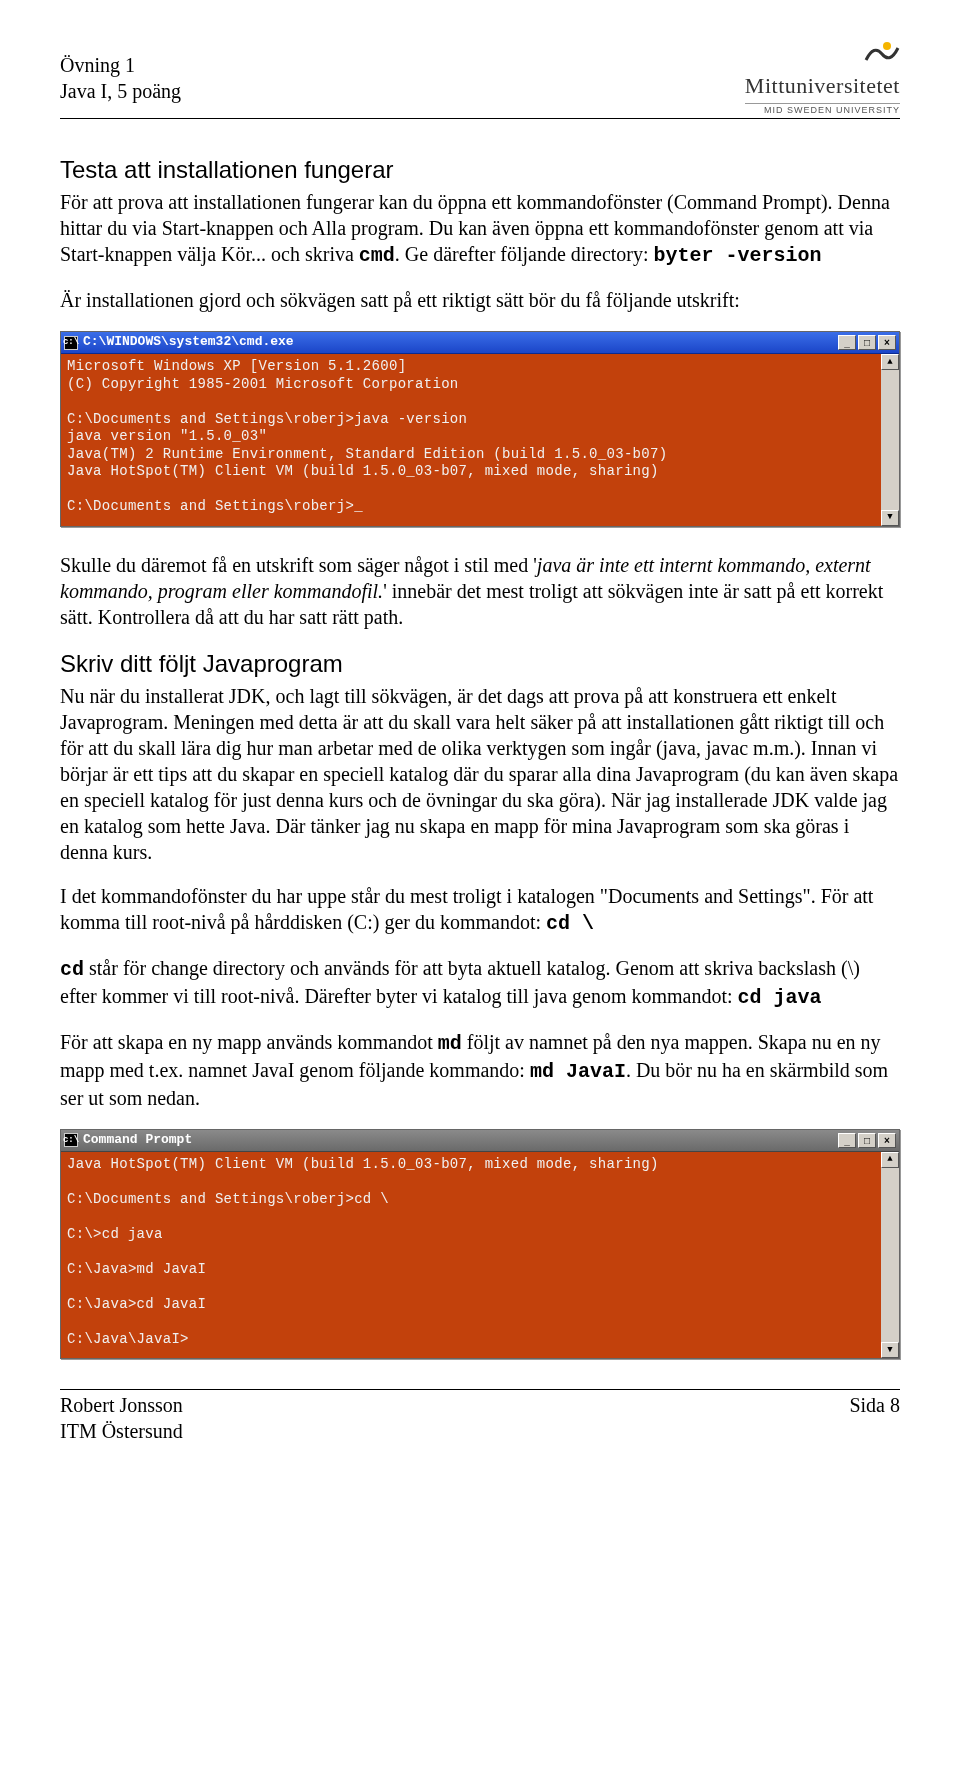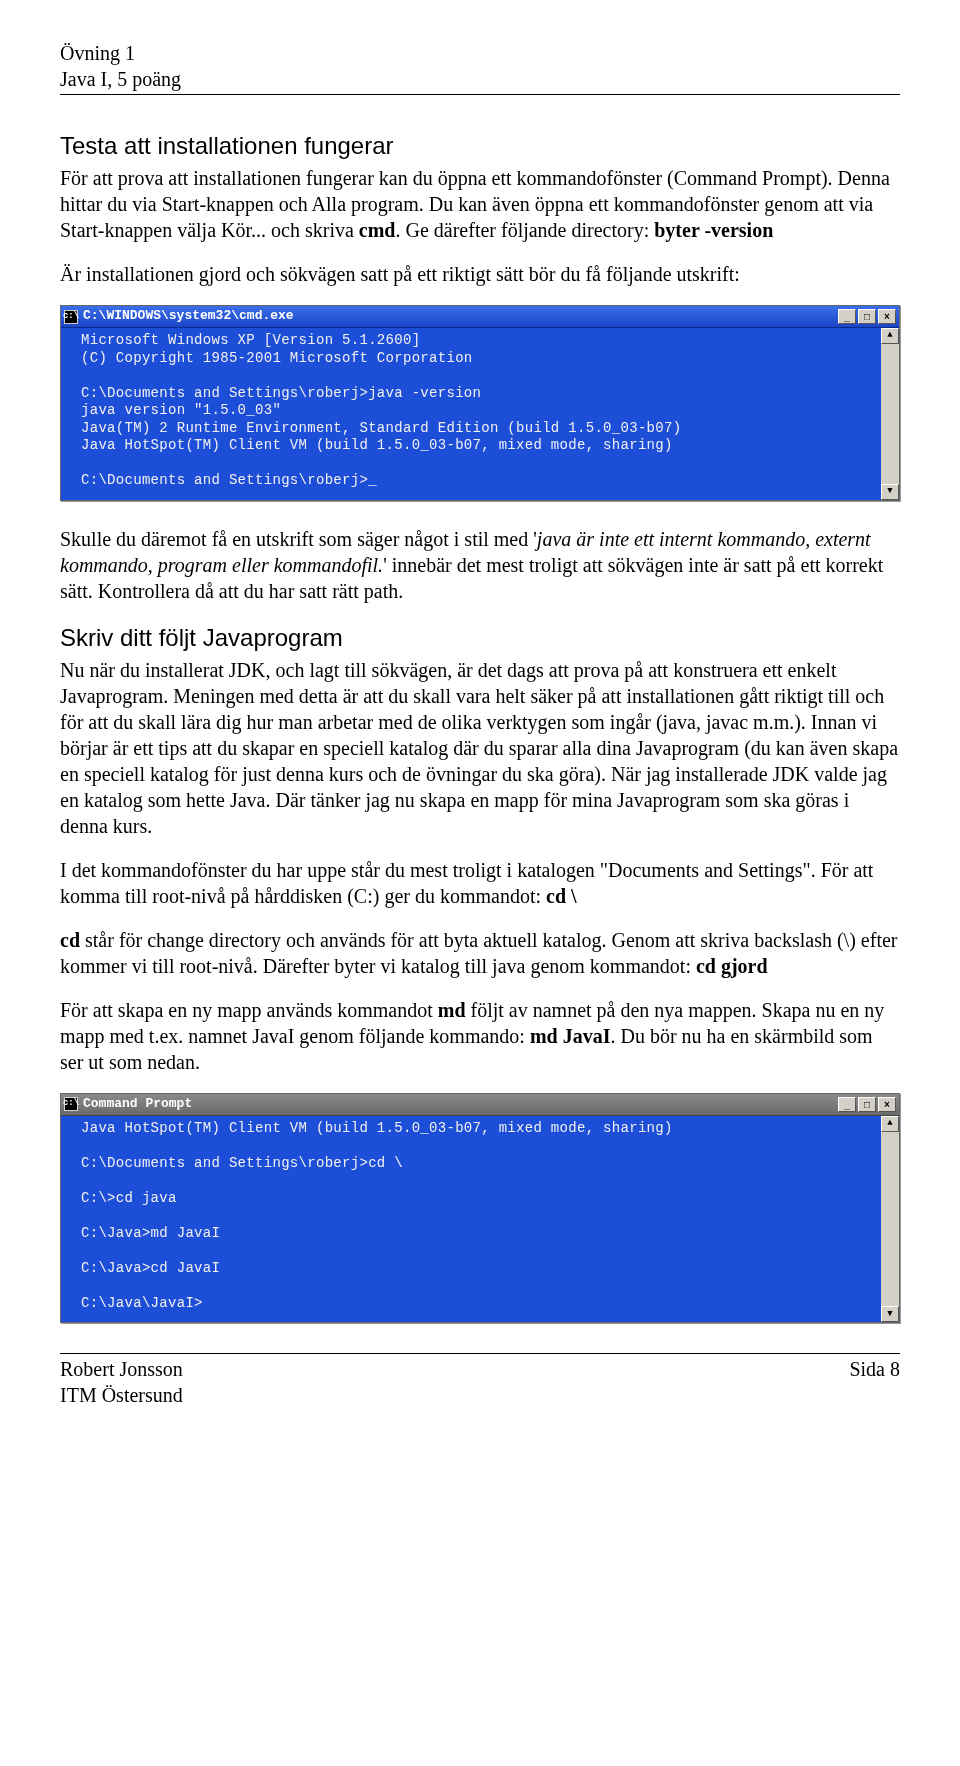--- a/index.html
+++ b/index.html
@@ -50,53 +50,63 @@
   }
   .cmd-title.gray {
     background: linear-gradient(#8a8a8a,#6a6a6a);
     border-bottom:1px solid #444;
   }
   .cmd-title-left { display:flex; align-items:center; gap:5px; }
   .cmd-icon { width:14px; height:14px; background:#000; border:1px solid #ccc; display:inline-flex; align-items:center; justify-content:center; font-size:9px; color:#fff;}
   .win-btns { display:flex; gap:2px; }
   .win-btn { width:18px; height:15px; background:#d4d0c8; border:1px solid #fff; border-right-color:#555; border-bottom-color:#555; display:flex; align-items:center; justify-content:center; font-size:10px; font-family:Arial; font-weight:bold; color:#000;}
   .cmd-body {
-    background: #1d4ed8;
+    background: #c2410c;
     color: #f0f0f0;
-    padding: 4px 6px 10px 20px;
+    padding: 4px 6px 10px 6px;
     position: relative;
     min-height: 100px;
     white-space: pre;
     line-height: 1.25;
     letter-spacing:0.3px;
     border-right: 18px solid #d4d0c8;
   }
   .scroll-arrow {
     position:absolute; right:-18px; width:18px; height:16px;
     background:#d4d0c8; border:1px solid #fff; border-right-color:#555; border-bottom-color:#555;
     display:flex; align-items:center; justify-content:center; font-size:9px; color:#000;
   }
   .footer {
     display:flex; justify-content:space-between;
     border-top:1px solid #000;
     padding-top:2px;
     margin-top:30px;
     font-size:20px;
     gap:44px;
   }
-  b { font-weight:bold; }
+  b { font-weight:bold;font-family:Liberation Mono, monospace; }
   i, em { font-style: italic; }
 </style>
 </head>
 <body>
 
 <div class="header">
   <div class="header-left">
     <div>Övning 1</div>
     <div>Java I, 5 poäng</div>
+  </div>
+  <div class="logo-block">
+    <span class="logo-shape">
+      <svg width="36" height="24" viewBox="0 0 36 24">
+        <path d="M2 20 Q10 4 18 14 Q26 24 34 8" stroke="#333" stroke-width="3" fill="none"></path>
+        <circle cx="23" cy="6" r="4" fill="#f5b500"></circle>
+      </svg>
+    </span>
+    <div class="logo-text">Mittuniversitetet</div>
+    <div class="logo-sub">MID SWEDEN UNIVERSITY</div>
   </div>
 </div>
 
 <h2>Testa att installationen fungerar</h2>
 <p>
   <span>För att prova att installationen fungerar kan du öppna ett kommandofönster (Command Prompt). Denna hittar du via Start-knappen och Alla program. Du kan även öppna ett kommandofönster genom att via Start-knappen välja Kör... och skriva </span><b>cmd</b><span>. Ge därefter följande directory: </span><b>byter -version</b>
 </p>
 <p>Är installationen gjord och sökvägen satt på ett riktigt sätt bör du få följande utskrift:</p>
 
 <div class="cmd-window">
@@ -127,21 +137,21 @@
 </p>
 
 <h2>Skriv ditt följt Javaprogram</h2>
 <p>Nu när du installerat JDK, och lagt till sökvägen, är det dags att prova på att konstruera ett enkelt Javaprogram. Meningen med detta är att du skall vara helt säker på att installationen gått riktigt till och för att du skall lära dig hur man arbetar med de olika verktygen som ingår (java, javac m.m.). Innan vi börjar är ett tips att du skapar en speciell katalog där du sparar alla dina Javaprogram (du kan även skapa en speciell katalog för just denna kurs och de övningar du ska göra). När jag installerade JDK valde jag en katalog som hette Java. Där tänker jag nu skapa en mapp för mina Javaprogram som ska göras i denna kurs.</p>
 
 <p>
   <span>I det kommandofönster du har uppe står du mest troligt i katalogen "Documents and Settings". För att komma till root-nivå på hårddisken (C:) ger du kommandot: </span><b>cd \</b>
 </p>
 
 <p>
-  <b>cd</b><span> står för change directory och används för att byta aktuell katalog. Genom att skriva backslash (\) efter kommer vi till root-nivå. Därefter byter vi katalog till java genom kommandot: </span><b>cd gjord</b>
+  <b>cd</b><span> står för change directory och används för att byta aktuell katalog. Genom att skriva backslash (\) efter kommer vi till root-nivå. Därefter byter vi katalog till java genom kommandot: </span><b>cd java</b>
 </p>
 
 <p>
   <span>För att skapa en ny mapp används kommandot </span><b>md</b><span> följt av namnet på den nya mappen. Skapa nu en ny mapp med t.ex. namnet JavaI genom följande kommando: </span><b>md JavaI</b><span>. Du bör nu ha en skärmbild som ser ut som nedan.</span>
 </p>
 
 <div class="cmd-window">
   <div class="cmd-title gray">
     <div class="cmd-title-left">
       <span class="cmd-icon">c:\</span>

